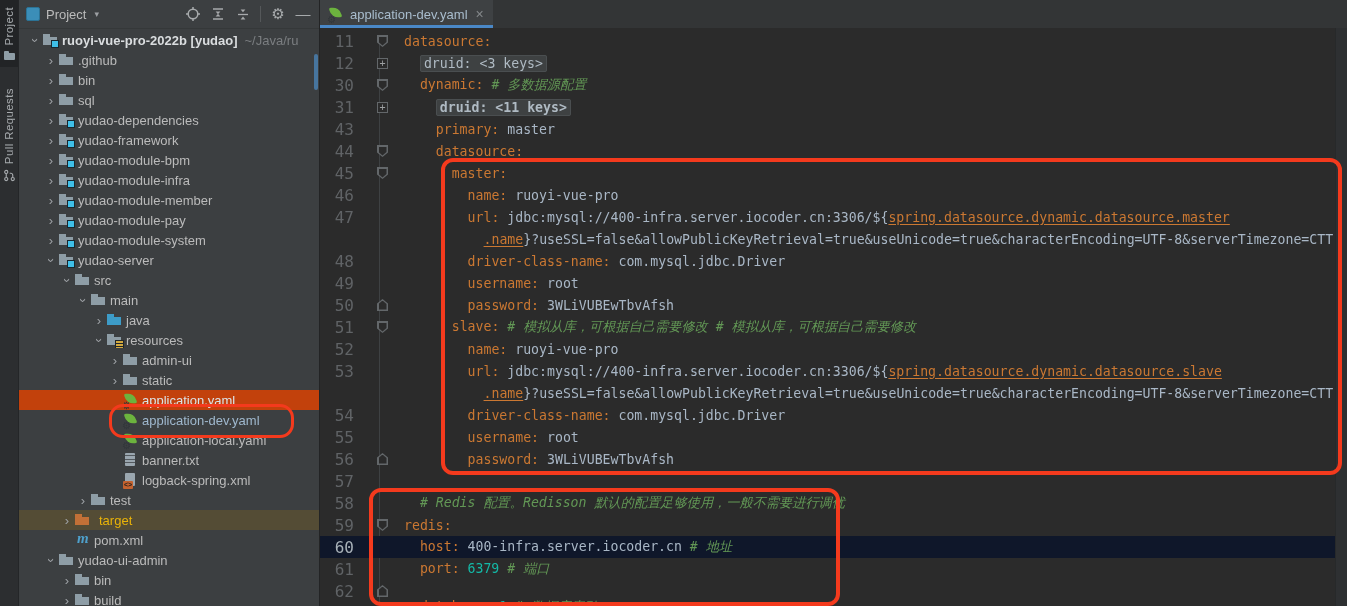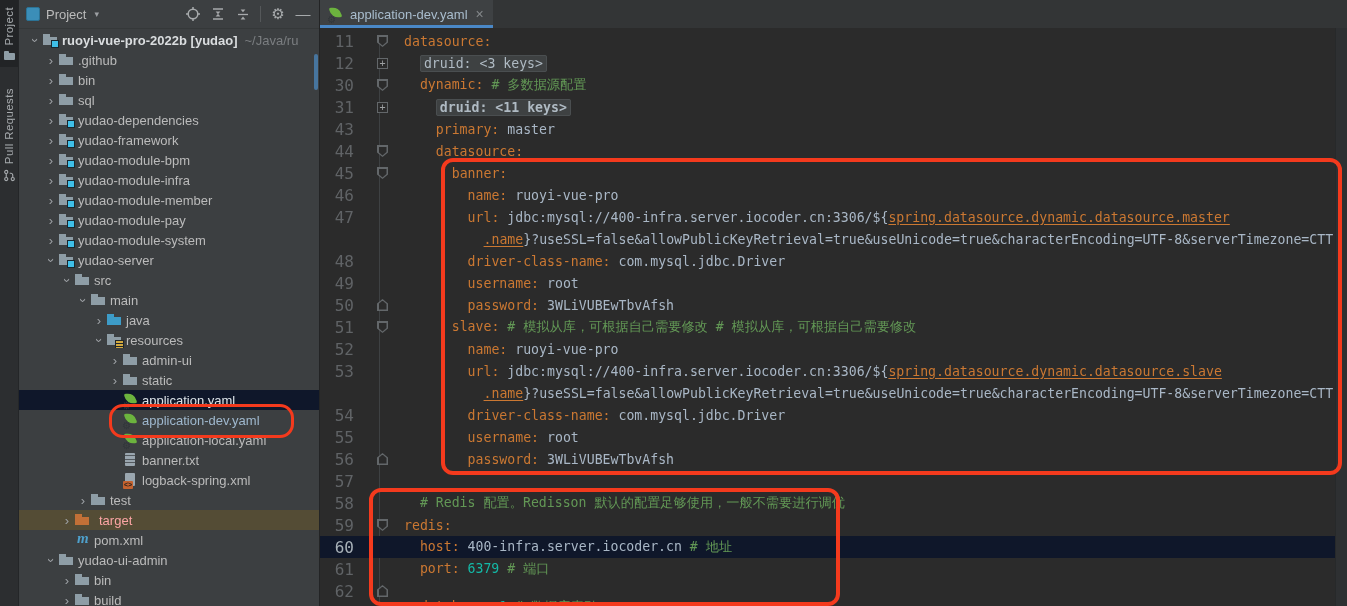--- a/index.html
+++ b/index.html
@@ -28,25 +28,25 @@
   .psep{width:1px;height:16px;background:#55585A;}
   .pscroll-thumb{position:absolute;right:1px;top:54px;width:4px;height:36px;background:#47759E;border-radius:2px;}
 
   .ptree{position:absolute;top:28px;left:0;right:0;bottom:0;overflow:hidden;padding-top:2px;}
   .trow{height:20px;display:flex;align-items:center;white-space:nowrap;font-size:13px;color:#BBBBBB;overflow:hidden;}
   .chev{width:14px;flex:none;display:inline-flex;justify-content:center;color:#9DA1A5;font-size:13px;}
   .chev.down{transform:rotate(90deg);}
   .tlabel{margin-left:2px;}
   .tpath{color:#7B7E81;margin-left:7px;}
   .st-root .tlabel{font-weight:bold;color:#DADDDF;}
-  .st-selected{background:#0f172a;}
+  .st-selected{background:#c2410c;}
   .st-selected .tlabel{color:#DCE3E8;}
   .st-open-file .tlabel{color:#9FB8CE;}
   .st-target{background:#544C35;}
-  .st-target .tlabel{color:#fca5a5;margin-left:7px;}
+  .st-target .tlabel{color:#eab308;margin-left:7px;}
 
   
   .ic{width:18px;height:16px;flex:none;position:relative;background-repeat:no-repeat;}
   .ic-folder{background:
      linear-gradient(#8E9DA6,#8E9DA6) 1px 2px/7px 3px,
      linear-gradient(#8E9DA6,#8E9DA6) 1px 5px/14px 8px;background-repeat:no-repeat;}
   .ic-module-folder{background:
      linear-gradient(#3FBFE8,#3FBFE8) 10px 9px/6px 6px,
      linear-gradient(#17272F,#17272F) 9px 8px/8px 8px,
      linear-gradient(#8E9DA6,#8E9DA6) 1px 2px/7px 3px,
@@ -91,21 +91,21 @@
   .fcol{width:44px;flex:none;height:100%;display:flex;align-items:center;padding-left:19px;box-sizing:border-box;}
   .fm{position:relative;width:11px;height:12px;background:#63676A;display:block;}
   .fm::before{content:"";position:absolute;left:1.5px;top:1.5px;right:1.5px;bottom:1.5px;background:#2B2B2B;clip-path:inherit;}
   .fo{clip-path:polygon(0 0,100% 0,100% 62%,50% 100%,0 62%);}
   .fe{clip-path:polygon(0 38%,50% 0,100% 38%,100% 100%,0 100%);}
   .fp{width:11px;height:11px;border:1px solid #63676A;color:#9DA0A2;font-size:10px;line-height:9px;text-align:center;
       background:#2B2B2B;box-sizing:border-box;font-style:normal;display:block;}
   .ccontent{display:inline-block;}
   .tk-key{color:#CB7832;}
   .tk-plain{color:#A9B7C6;}
-  .tk-comment{color:#629755;}
+  .tk-comment{color:#629755;font-style:italic;}
   .tk-number{color:#14b8a6;}
   .tk-link{color:#CB7832;text-decoration:underline;text-underline-offset:2px;}
   .tk-chip{background:#3E4142;color:#AFBAC3;border:1px solid #4A4E50;border-radius:2px;padding:0 3px;}
   .err-strip{position:absolute;right:0;top:28px;bottom:0;width:11px;background:#2E3032;border-left:1px solid #27292A;}
 
   
   .anno{position:absolute;border:4px solid #F43A1D;border-radius:12px;pointer-events:none;z-index:50;}
   .anno1{left:109px;top:404px;width:179px;height:28px;border-width:3px;border-radius:14px;}
   .anno2{left:441px;top:158px;width:893px;height:309px;}
   .anno3{left:369px;top:488px;width:463px;height:110px;}
@@ -322,21 +322,21 @@
       </div>
     </div>
     <div class="codewrap">
       <div class="fold-guide"></div>
     <div class="cline"><span class="ln">11</span><span class="fcol"><i class="fm fo"></i></span><span class="ccontent" style="padding-left: 2px;"><span class="tk-key">datasource:</span></span></div>
         <div class="cline"><span class="ln">12</span><span class="fcol"><i class="fp">+</i></span><span class="ccontent" style="padding-left: 17.9px;"><span class="tk-chip">druid: &lt;3 keys&gt;</span></span></div>
         <div class="cline"><span class="ln">30</span><span class="fcol"><i class="fm fo"></i></span><span class="ccontent" style="padding-left: 17.9px;"><span class="tk-key">dynamic:</span><span class="tk-plain"> </span><span class="tk-comment"># 多数据源配置</span></span></div>
         <div class="cline"><span class="ln">31</span><span class="fcol"><i class="fp">+</i></span><span class="ccontent" style="padding-left: 33.8px; font-weight: bold;"><span class="tk-chip">druid: &lt;11 keys&gt;</span></span></div>
         <div class="cline"><span class="ln">43</span><span class="fcol"></span><span class="ccontent" style="padding-left: 33.8px;"><span class="tk-key">primary:</span><span class="tk-plain"> master</span></span></div>
         <div class="cline"><span class="ln">44</span><span class="fcol"><i class="fm fo"></i></span><span class="ccontent" style="padding-left: 33.8px;"><span class="tk-key">datasource:</span></span></div>
-        <div class="cline"><span class="ln">45</span><span class="fcol"><i class="fm fo"></i></span><span class="ccontent" style="padding-left: 49.7px;"><span class="tk-key">banner:</span></span></div>
+        <div class="cline"><span class="ln">45</span><span class="fcol"><i class="fm fo"></i></span><span class="ccontent" style="padding-left: 49.7px;"><span class="tk-key">master:</span></span></div>
         <div class="cline"><span class="ln">46</span><span class="fcol"></span><span class="ccontent" style="padding-left: 65.6px;"><span class="tk-key">name:</span><span class="tk-plain"> ruoyi-vue-pro</span></span></div>
         <div class="cline"><span class="ln">47</span><span class="fcol"></span><span class="ccontent" style="padding-left: 65.6px;"><span class="tk-key">url:</span><span class="tk-plain"> jdbc:mysql://400-infra.server.iocoder.cn:3306/${</span><span class="tk-link">spring.datasource.dynamic.datasource.master</span></span></div>
         <div class="cline"><span class="ln"></span><span class="fcol"></span><span class="ccontent" style="padding-left: 73.6px;"><span class="tk-plain"> </span><span class="tk-link">.name</span><span class="tk-plain">}?useSSL=false&amp;allowPublicKeyRetrieval=true&amp;useUnicode=true&amp;characterEncoding=UTF-8&amp;serverTimezone=CTT</span></span></div>
         <div class="cline"><span class="ln">48</span><span class="fcol"></span><span class="ccontent" style="padding-left: 65.6px;"><span class="tk-key">driver-class-name:</span><span class="tk-plain"> com.mysql.jdbc.Driver</span></span></div>
         <div class="cline"><span class="ln">49</span><span class="fcol"></span><span class="ccontent" style="padding-left: 65.6px;"><span class="tk-key">username:</span><span class="tk-plain"> root</span></span></div>
         <div class="cline"><span class="ln">50</span><span class="fcol"><i class="fm fe"></i></span><span class="ccontent" style="padding-left: 65.6px;"><span class="tk-key">password:</span><span class="tk-plain"> 3WLiVUBEwTbvAfsh</span></span></div>
         <div class="cline"><span class="ln">51</span><span class="fcol"><i class="fm fo"></i></span><span class="ccontent" style="padding-left: 49.7px;"><span class="tk-key">slave:</span><span class="tk-plain"> </span><span class="tk-comment"># 模拟从库，可根据自己需要修改 # 模拟从库，可根据自己需要修改</span></span></div>
         <div class="cline"><span class="ln">52</span><span class="fcol"></span><span class="ccontent" style="padding-left: 65.6px;"><span class="tk-key">name:</span><span class="tk-plain"> ruoyi-vue-pro</span></span></div>
         <div class="cline"><span class="ln">53</span><span class="fcol"></span><span class="ccontent" style="padding-left: 65.6px;"><span class="tk-key">url:</span><span class="tk-plain"> jdbc:mysql://400-infra.server.iocoder.cn:3306/${</span><span class="tk-link">spring.datasource.dynamic.datasource.slave</span></span></div>
         <div class="cline"><span class="ln"></span><span class="fcol"></span><span class="ccontent" style="padding-left: 73.6px;"><span class="tk-plain"> </span><span class="tk-link">.name</span><span class="tk-plain">}?useSSL=false&amp;allowPublicKeyRetrieval=true&amp;useUnicode=true&amp;characterEncoding=UTF-8&amp;serverTimezone=CTT</span></span></div>

